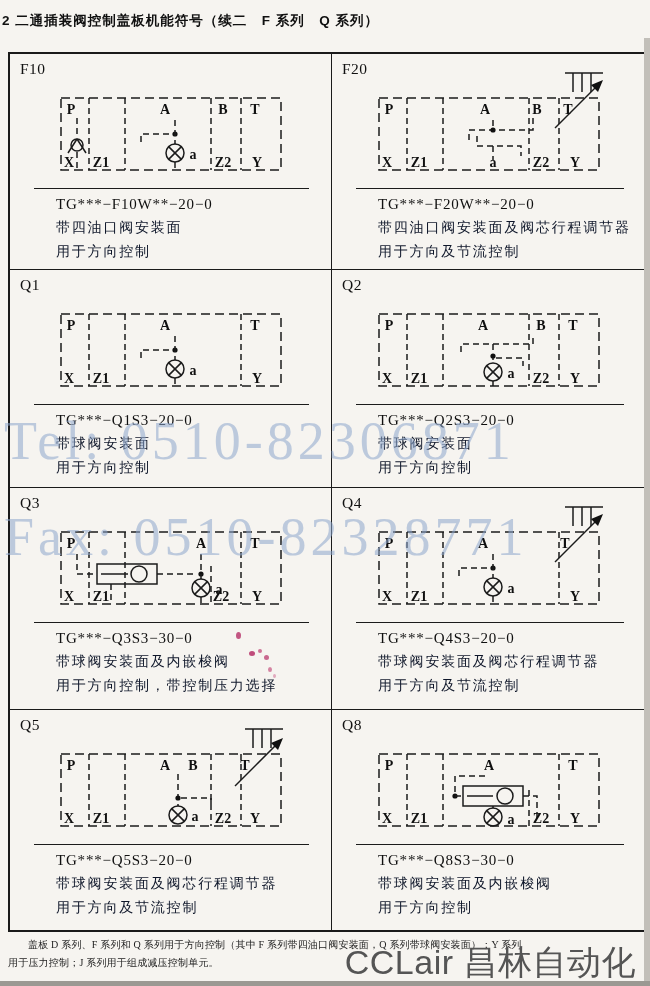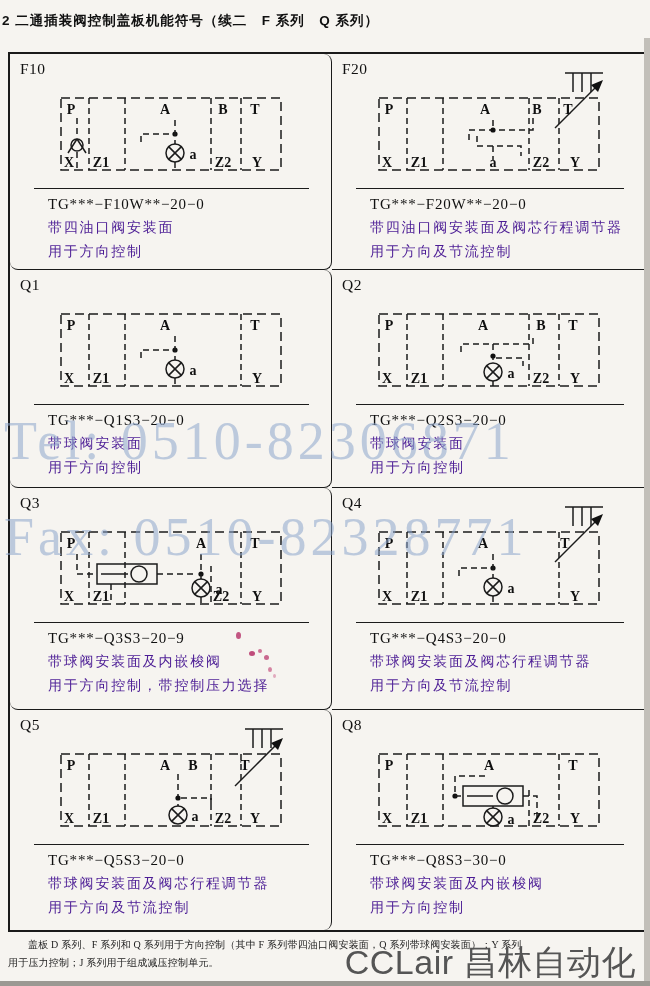--- a/index.html
+++ b/index.html
@@ -9,32 +9,32 @@
   .edge-right{position:absolute;right:0;top:38px;width:6px;height:948px;background:#c2bfb9;}
   .edge-bottom{position:absolute;left:0;bottom:0;width:650px;height:5px;background:#9b9993;}
 
   .title{position:absolute;left:2px;top:12px;font-size:13.5px;font-weight:bold;
          color:#101010;letter-spacing:1px;white-space:nowrap;}
 
   .tbl{position:absolute;left:8px;top:52px;width:640px;height:880px;
        border:2px solid #1a1a1a;box-sizing:border-box;background:transparent;
        display:grid;grid-template-columns:322px 314px;grid-template-rows:216px 218px 222px auto;}
   .cell{position:relative;box-sizing:border-box;}
-  .b-r{border-right:1.8px solid #1a1a1a;border-radius:8px;}
+  .b-r{border-right:1.8px solid #1a1a1a;}
   .b-b{border-bottom:1.8px solid #1a1a1a;}
 
   .corner{position:absolute;left:10px;top:6px;font-family:"Liberation Serif",serif;
           font-size:15.5px;color:#111;letter-spacing:0.5px;}
   .diagram{position:absolute;left:50%;transform:translateX(-50%);top:36px;}
   .diagram.tall{top:10px;}
   .rule{position:absolute;left:24px;right:22px;top:134px;border-top:1.6px solid #1b1b1b;}
-  .txt{position:absolute;left:38px;right:8px;top:142px;}
+  .txt{position:absolute;left:46px;right:8px;top:142px;}
   .model{font-family:"Liberation Serif",serif;font-size:15px;color:#101010;
          letter-spacing:0.8px;white-space:nowrap;}
-  .desc{font-family:"Liberation Serif",serif;font-size:14px;color:#4c1d95;
+  .desc{font-family:"Liberation Serif",serif;font-size:14px;color:#0f172a;
         letter-spacing:1.8px;margin-top:6px;white-space:nowrap;}
 
   
   .ln{stroke:#1b1b1b;stroke-width:1.5;fill:none;}
   .dsh{stroke-dasharray:6 4;}
   .dd{stroke-dasharray:9 5;}
   .dot{fill:#101010;stroke:none;}
   .head{fill:#101010;stroke:none;}
   svg text{font-family:"Liberation Serif",serif;font-size:14px;font-weight:bold;
            fill:#101010;text-anchor:middle;}
@@ -230,21 +230,21 @@
           <text x="202" y="24">T</text>
           <text x="16" y="77">X</text>
           <text x="48" y="77">Z1</text>
           <text x="168" y="77">Z2</text>
           <text x="204" y="77">Y</text>
           <text x="166" y="70">a</text>
         </svg>
       </div>
       <div class="rule"></div>
       <div class="txt">
-        <div class="model">TG***−Q3S3−20−9</div>
+        <div class="model">TG***−Q3S3−30−0</div>
         <div class="desc">带球阀安装面及内嵌梭阀</div>
         <div class="desc">用于方向控制，带控制压力选择</div>
       </div>
     </div>
 
     <div class="cell b-b">
       <div class="corner">Q4</div>
       <div class="diagram tall">
         <svg width="236" height="114" viewBox="0 0 236 114">
           <rect class="ln dd" x="8" y="34" width="220" height="72"></rect>

